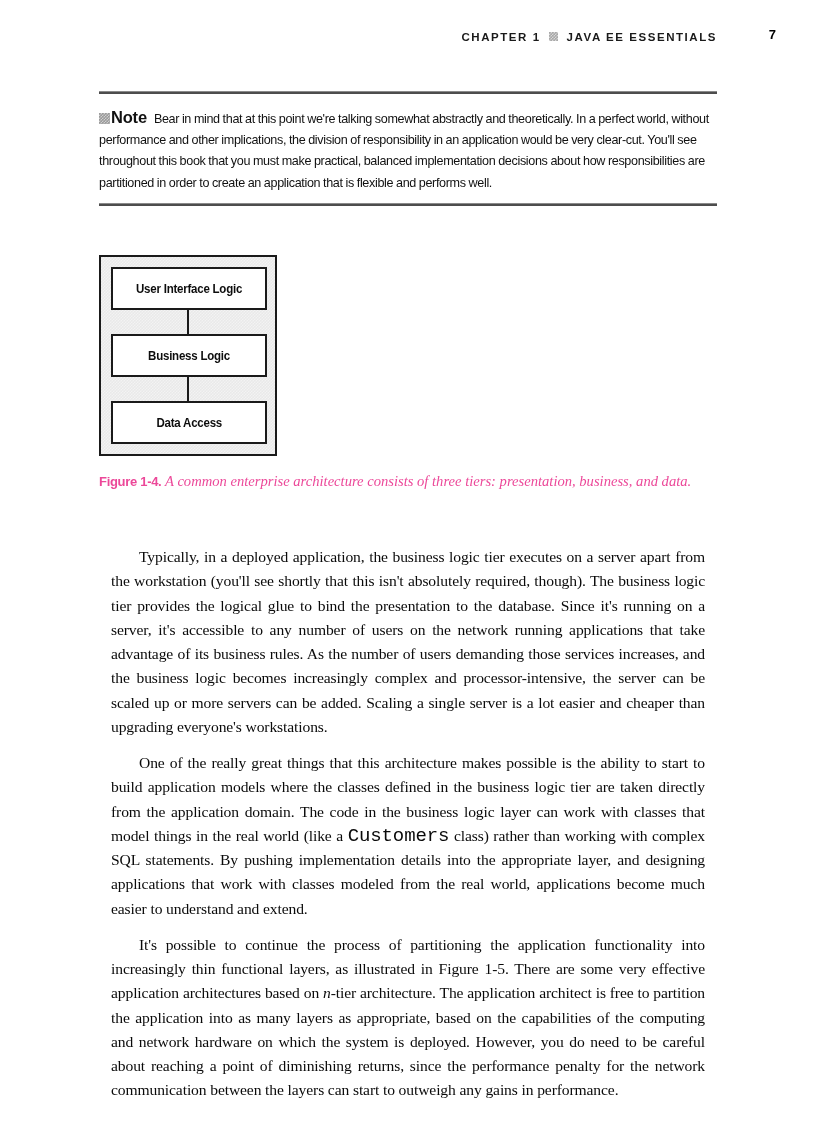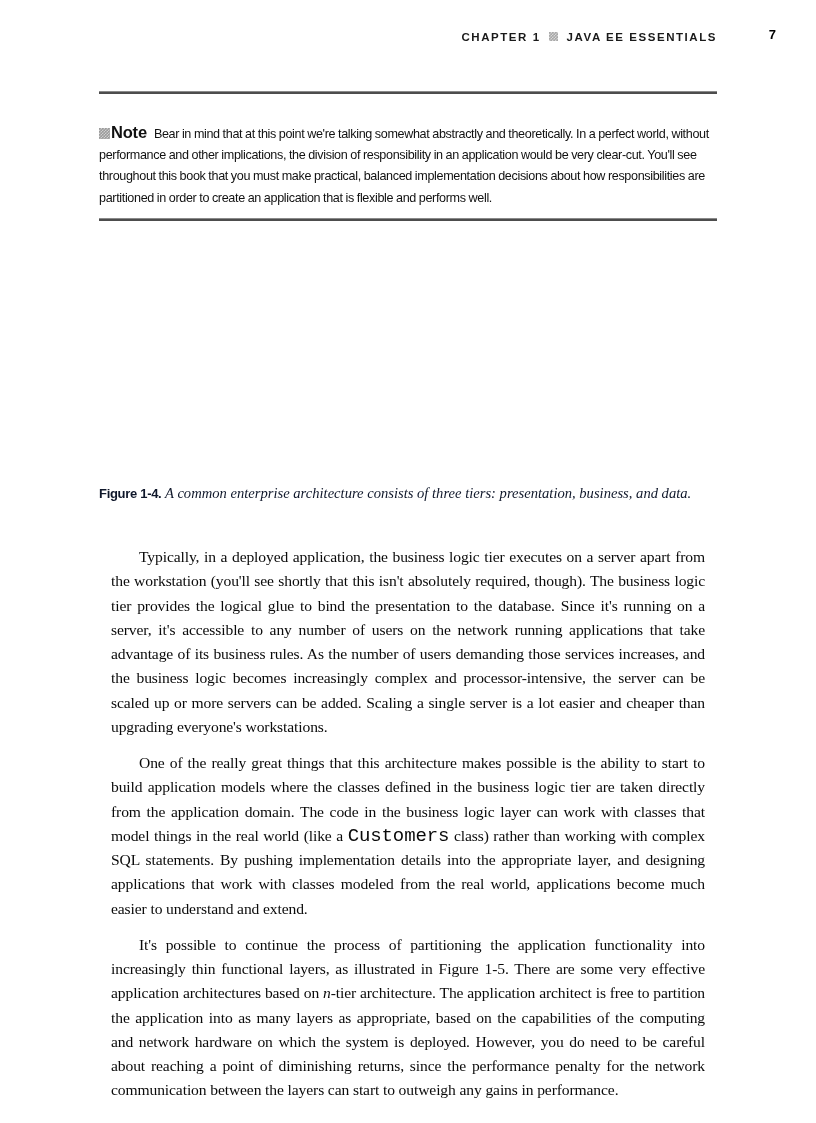--- a/index.html
+++ b/index.html
@@ -88,21 +88,21 @@
     background: #4d4d4d;
     border-top: 1px solid #8a8a8a;
     box-sizing: border-box;
     margin-top: 9px;
   }
   .note-body {
     font-family: "Liberation Sans", sans-serif;
     font-size: 12.6px;
     line-height: 21.2px;
     color: #111;
-    padding-top: 28px;
+    padding-top: 13px;
     text-align: left;
     letter-spacing: -0.35px;
     word-spacing: -0.3px;
   }
   .note-icon {
     display: inline-block;
     width: 11px;
     height: 11px;
     vertical-align: -1px;
     margin-right: 1px;
@@ -176,22 +176,21 @@
 
   
   .figure-caption {
     position: absolute;
     left: 99px;
     top: 472px;
     width: 600px;
     font-family: "Liberation Serif", serif;
     font-size: 14.6px;
     line-height: 19.5px;
-    color: #0f172a;
-    margin-top: 12px;
+    color: #ec4899;
   }
   .fig-label {
     font-family: "Liberation Sans", sans-serif;
     font-weight: bold;
     font-size: 13px;
     letter-spacing: -0.3px;
   }
   .fig-desc {
     font-style: italic;
   }
@@ -235,20 +234,35 @@
   <div class="page-number">7</div>
 
   <div class="note-box">
     <div class="note-rule"></div>
     <div class="note-body">
       <span class="note-icon"></span><span class="note-label">Note</span><span>Bear in mind that at this point we're talking somewhat abstractly and theoretically. In a perfect world, without performance and other implications, the division of responsibility in an application would be very clear-cut. You'll see throughout this book that you must make practical, balanced implementation decisions about how responsibilities are partitioned in order to create an application that is flexible and performs well.</span>
     </div>
     <div class="note-rule-bottom"></div>
   </div>
 
+  <div class="figure-wrap">
+    <div class="diagram-outer">
+      <div class="tier-box t0">
+        <span class="tier-label">User Interface Logic</span>
+      </div>
+      <div class="connector c0"></div>
+      <div class="tier-box t1">
+        <span class="tier-label">Business Logic</span>
+      </div>
+      <div class="connector c1"></div>
+      <div class="tier-box t2">
+        <span class="tier-label">Data Access</span>
+      </div>
+    </div>
+  </div>
 
   <div class="figure-caption">
     <span class="fig-label">Figure 1-4.</span>
     <span class="fig-desc">A common enterprise architecture consists of three tiers: presentation, business, and data.</span>
   </div>
 
   <div class="body-copy">
     <p>Typically, in a deployed application, the business logic tier executes on a server apart from the workstation (you'll see shortly that this isn't absolutely required, though). The business logic tier provides the logical glue to bind the presentation to the database. Since it's running on a server, it's accessible to any number of users on the network running applications that take advantage of its business rules. As the number of users demanding those services increases, and the business logic becomes increasingly complex and processor-intensive, the server can be scaled up or more servers can be added. Scaling a single server is a lot easier and cheaper than upgrading everyone's workstations.</p>
     <p><span>One of the really great things that this architecture makes possible is the ability to start to build application models where the classes defined in the business logic tier are taken directly from the application domain. The code in the business logic layer can work with classes that model things in the real world (like a </span><span class="mono">Customers</span><span> class) rather than working with complex SQL statements. By pushing implementation details into the appropriate layer, and designing applications that work with classes modeled from the real world, applications become much easier to understand and extend.</span></p>
     <p><span>It's possible to continue the process of partitioning the application functionality into increasingly thin functional layers, as illustrated in Figure 1-5. There are some very effective application architectures based on </span><span class="ital">n</span><span>-tier architecture. The application architect is free to partition the application into as many layers as appropriate, based on the capabilities of the computing and network hardware on which the system is deployed. However, you do need to be careful about reaching a point of diminishing returns, since the performance penalty for the network communication between the layers can start to outweigh any gains in performance.</span></p>

